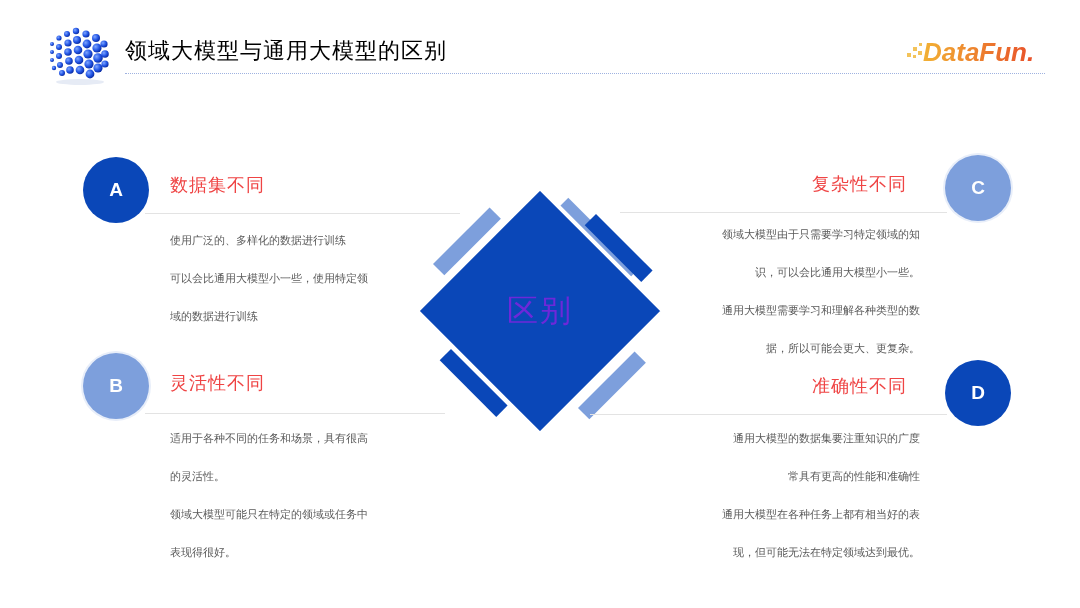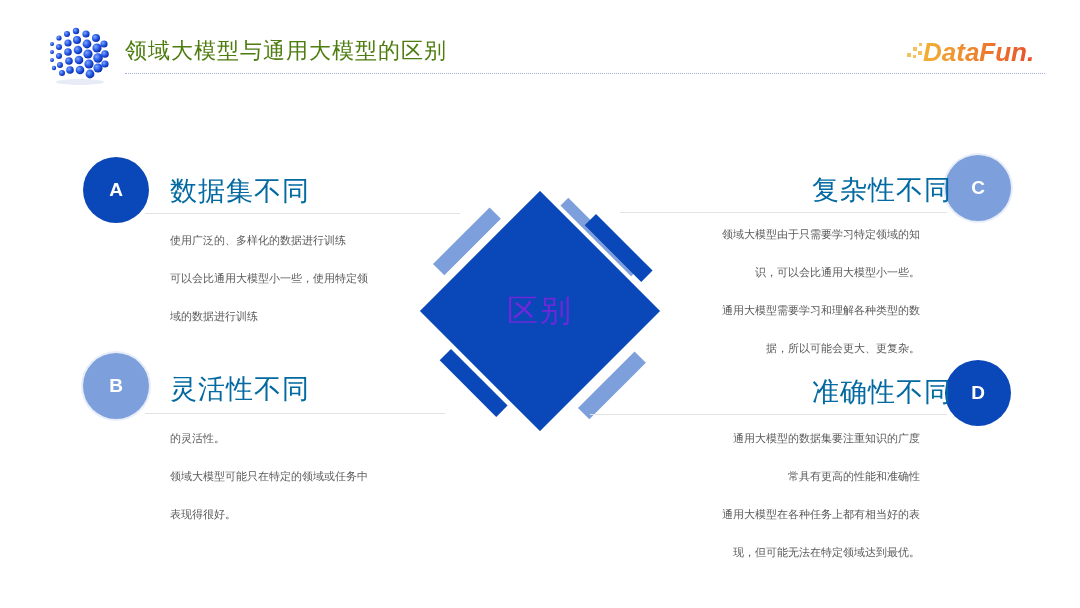--- a/index.html
+++ b/index.html
@@ -1,28 +1,28 @@
 <!DOCTYPE html>
 <html><head>
   <meta charset="utf-8">
   <style>
     * { margin: 0; padding: 0; box-sizing: border-box; }
     html, body { width: 1080px; height: 608px; background: #ffffff; overflow: hidden; }
     body { position: relative; font-family: "DejaVu Sans", "Liberation Sans", sans-serif; color: #555; }
 
     .logo-cube { position: absolute; left: 46px; top: 24px; width: 64px; height: 62px; }
-    .page-title { position: absolute; left: 125px; top: 36px; font-size: 22px; color: #4d7c0f; letter-spacing: 1px; white-space: nowrap; }
+    .page-title { position: absolute; left: 125px; top: 36px; font-size: 22px; color: #000000; letter-spacing: 1px; white-space: nowrap; }
     .title-rule { position: absolute; left: 125px; top: 73px; width: 920px; border-top: 1px dotted #9fb2e0; }
     .brand { position: absolute; left: 905px; top: 33px; width: 140px; height: 36px; }
 
     .circle { position: absolute; width: 66px; height: 66px; border-radius: 50%; color: #fff; font-family: "Liberation Sans", sans-serif; font-weight: bold; font-size: 19px; display: flex; align-items: center; justify-content: center; }
     .circle.dark { background: #0a47b8; }
     .circle.light { background: #7d9fdc; box-shadow: 0 0 0 2px #e8eef9; }
 
-    .heading { position: absolute; font-size: 27px; color: #0369a1; white-space: nowrap; letter-spacing: 1px; }
+    .heading { position: absolute; font-size: 18px; color: #ef4444; white-space: nowrap; letter-spacing: 1px; }
     .hrule { position: absolute; height: 0; border-top: 1.5px solid #e3e3e3; }
 
     .body-text { position: absolute; width: 215px; font-size: 11px; line-height: 22px; color: #5a5a5a; }
     .body-text p { margin: 0; }
     .body-text.right { text-align: right; }
     .body-text p + p { margin-top: 16px; }
 
     .center-diamond { position: absolute; left: 415px; top: 186px; width: 250px; height: 250px; }
     .center-label { position: absolute; left: 415px; top: 186px; width: 250px; height: 250px; display: flex; align-items: center; justify-content: center; font-size: 31px; color: #6d28d9; letter-spacing: 2px; text-align: center; }
   </style>
@@ -115,20 +115,21 @@
   <p>可以会比通用大模型小一些，使用特定领</p>
   <p>域的数据进行训练</p>
 </div>
 
 <div class="circle light" style="left:83px; top:353px;">
     <span>B</span>
   </div>
 <div class="heading" style="left:170px; top:371px;">灵活性不同</div>
 <div class="hrule" style="left:145px; top:413px; width:300px;"></div>
 <div class="body-text" style="left:170px; top:428px;">
+  <p>适用于各种不同的任务和场景，具有很高</p>
   <p>的灵活性。</p>
   <p>领域大模型可能只在特定的领域或任务中</p>
   <p>表现得很好。</p>
 </div>
 
 <div class="circle light" style="left:945px; top:155px;">
     <span>C</span>
   </div>
 <div class="heading" style="left:812px; top:172px;">复杂性不同</div>
 <div class="hrule" style="left:620px; top:212px; width:327px;"></div>

